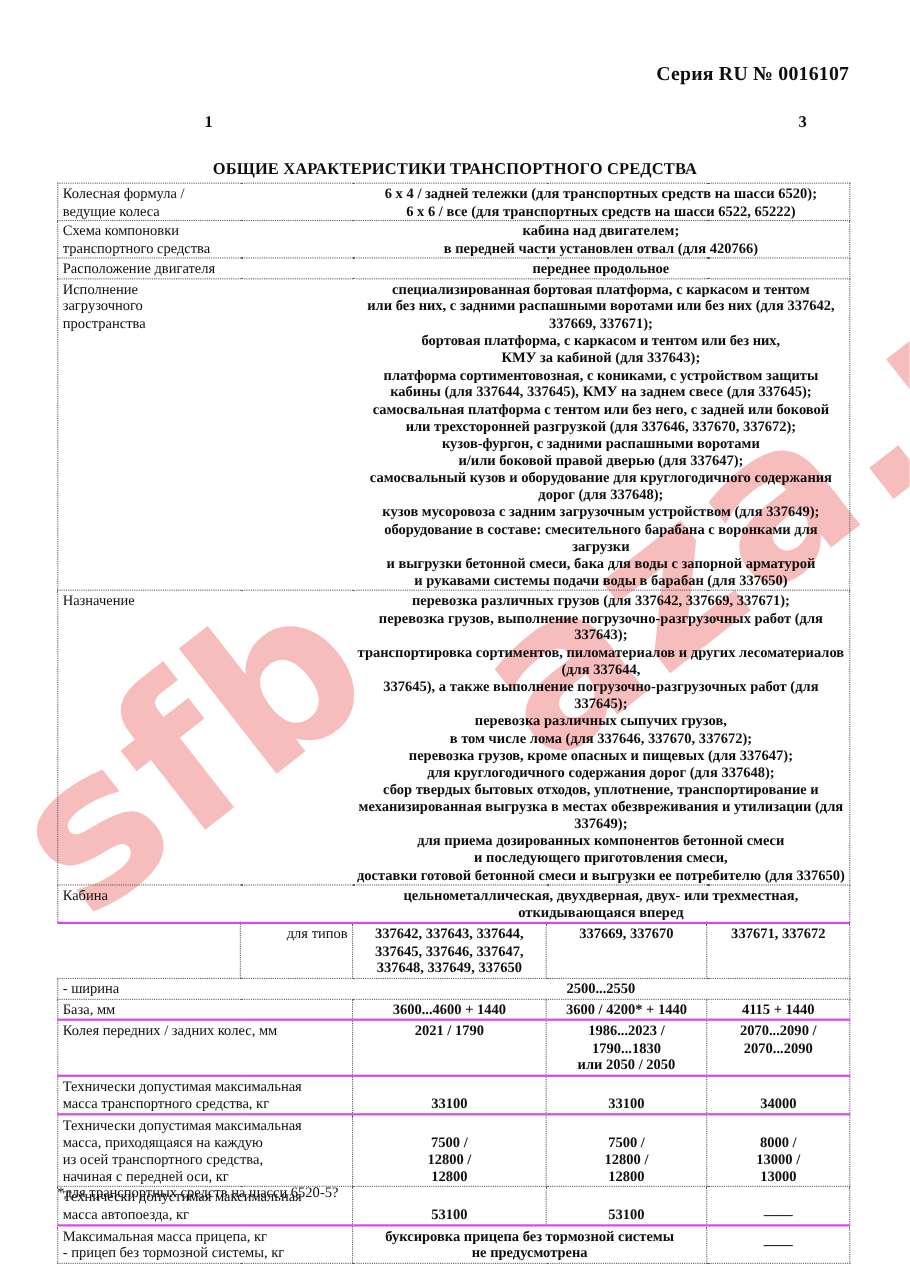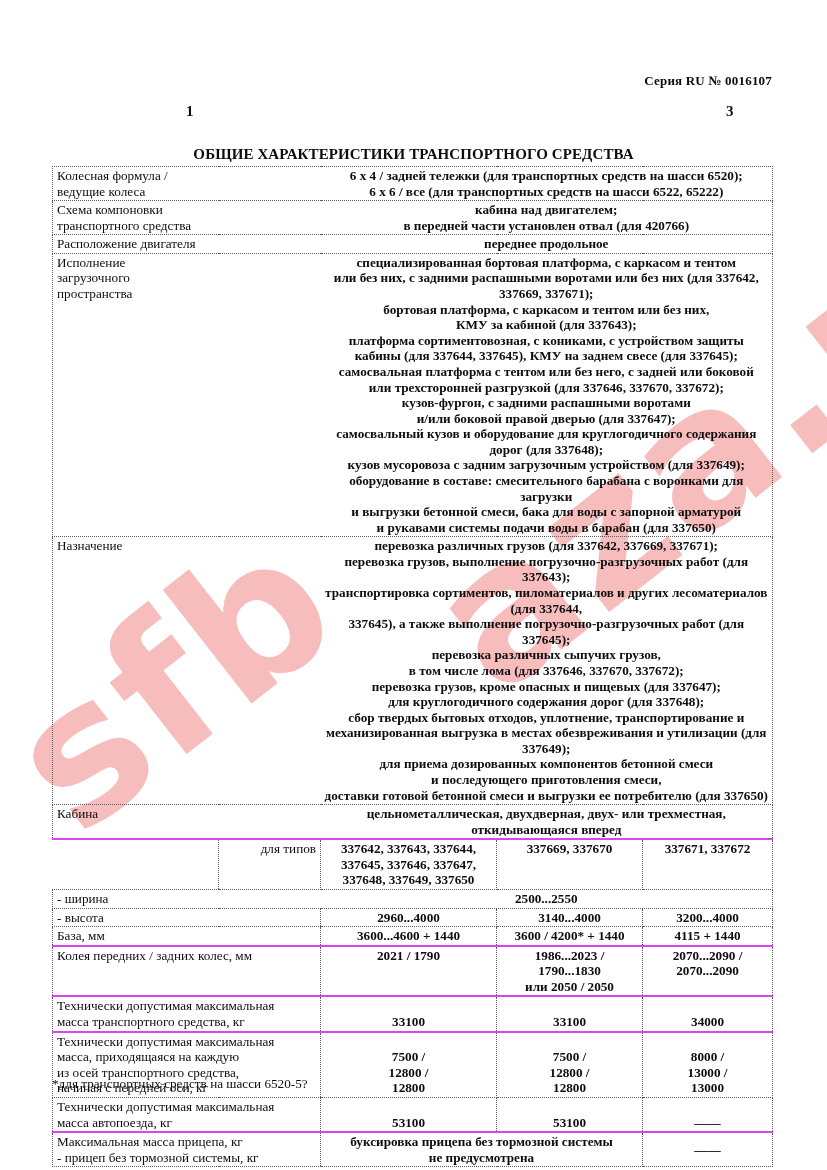--- a/index.html
+++ b/index.html
@@ -52,24 +52,23 @@
     position: relative;
     z-index: 2;
     width: 827px;
     height: 1170px;
   }
 
   .series-line {
     position: absolute;
     right: 55px;
     top: 57px;
-    font-size: 13px;
+    font-size: 18px;
     font-weight: 700;
     letter-spacing: .2px;
-    margin-top: 16px;
   }
 
   .folio {
     position: absolute;
     font-size: 15px;
     font-weight: 700;
   }
   .folio-left  { left: 186px; top: 103px; }
   .folio-right { left: 726px; top: 103px; }
 
@@ -227,26 +226,20 @@
         <td class="c cellwrap solid-t">337669, 337670</td>
         <td class="c cellwrap solid-t">337671, 337672</td>
       </tr>
 
 
       <tr>
         <td class="l nb-r" colspan="2">- ширина</td>
         <td class="c nb-l" colspan="3">2500...2550</td>
       </tr>
 
-      <tr>
-        <td class="l nb-r" colspan="2">- высота</td>
-        <td class="c">2960...4000</td>
-        <td class="c">3140...4000</td>
-        <td class="c">3200...4000</td>
-      </tr>
 
       <tr>
         <td class="l nb-r solid-b" colspan="2">База, мм</td>
         <td class="c solid-b">3600...4600 + 1440</td>
         <td class="c solid-b">3600 / 4200* + 1440</td>
         <td class="c solid-b">4115 + 1440</td>
       </tr>
 
       <tr>
         <td class="l nb-r solid-b solid-t" colspan="2">Колея передних / задних колес, мм</td>

